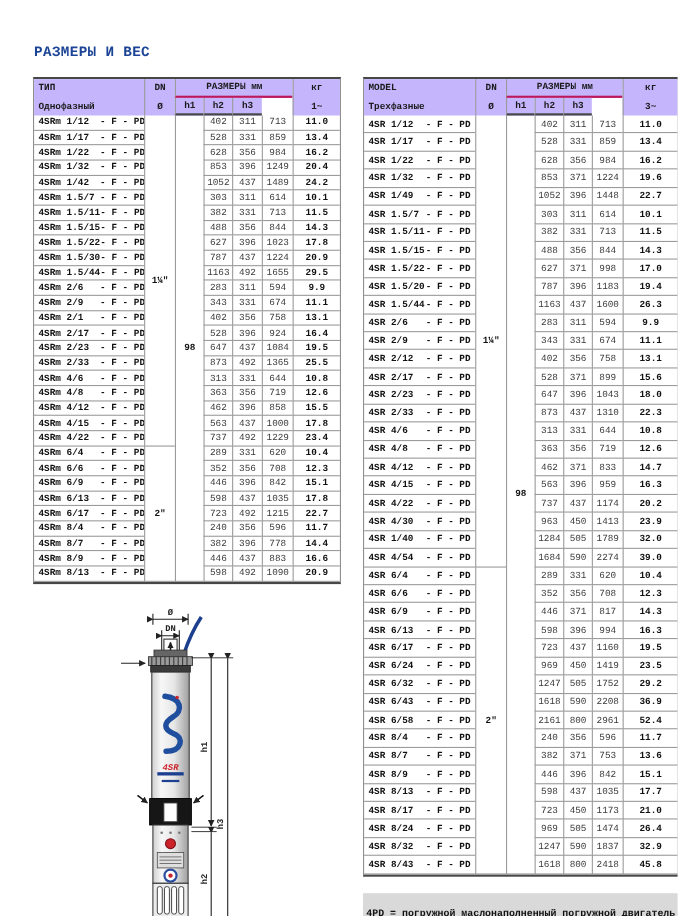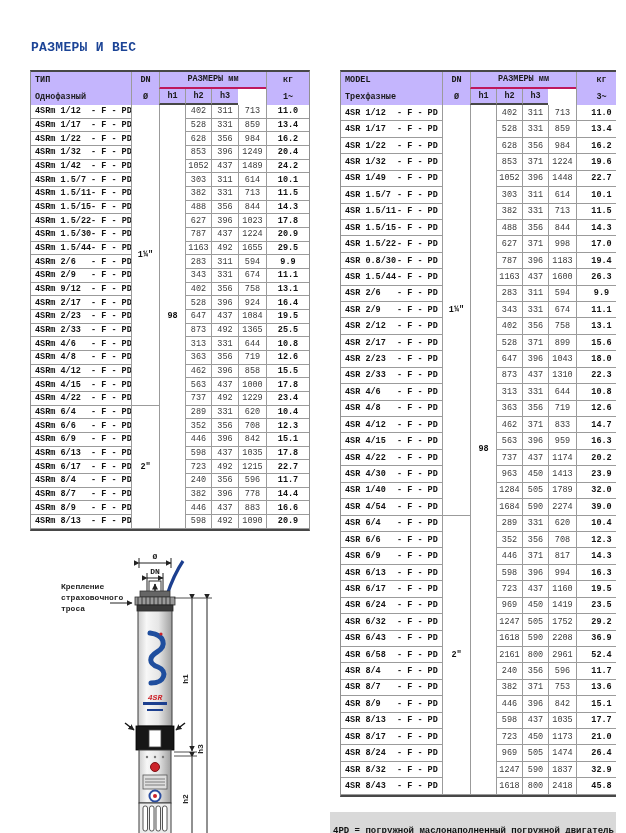--- a/index.html
+++ b/index.html
@@ -3,21 +3,21 @@
 <meta charset="utf-8">
 <style>
   html,body{margin:0;padding:0;background:#ffffff;}
   #page{position:relative;width:616px;height:833px;background:#fff;overflow:hidden;
         font-family:Liberation Mono, monospace;color:#1a1a1a;margin-top:28px;}
   #title{position:absolute;left:31px;top:12px;font-size:13px;font-weight:bold;
          color:#1c4496;letter-spacing:.3px;}
   .tblwrap{position:absolute;top:42px;border:1px solid #8f8f8f;
            border-top:2px solid #474747;border-bottom:2px solid #474747;}
   #left-table-wrap{left:30px;width:278px;}
-  #right-table-wrap{left:340px;width:285px;}
+  #right-table-wrap{left:330px;width:285px;}
   table.dim{border-collapse:separate;border-spacing:0;table-layout:fixed;width:100%;}
   table.dim th,table.dim td{box-sizing:border-box;padding:0;font-size:8.5px;overflow:hidden;
            white-space:nowrap;vertical-align:middle;}
   thead th{background:#c4b5fd;font-weight:bold;text-align:center;}
   thead th.hleft{text-align:left;padding-left:4px;}
   thead tr.h2row th{height:16px;border-bottom:2px solid #474747;}
   .hl1,.hl2{height:16.5px;line-height:16.5px;}
   th.dims-head{border-bottom:2px solid #be185d;height:16px;}
   th.bl,td.bl{border-left:1px solid #9b9b9b;}
   tbody td{border-bottom:1px solid #9b9b9b;text-align:center;color:#3a3a3a;}
@@ -164,21 +164,21 @@
             <td class="kg bl">9.9</td>
           </tr>
           <tr>
             <td class="model"><span class="mname">4SRm 2/9</span><span class="msuffix">- F - PD</span></td>
             <td class="num bl">343</td>
             <td class="num bl">331</td>
             <td class="num bl">674</td>
             <td class="kg bl">11.1</td>
           </tr>
           <tr>
-            <td class="model"><span class="mname">4SRm 9/12</span><span class="msuffix">- F - PD</span></td>
+            <td class="model"><span class="mname">4SRm 2/1</span><span class="msuffix">- F - PD</span></td>
             <td class="num bl">402</td>
             <td class="num bl">356</td>
             <td class="num bl">758</td>
             <td class="kg bl">13.1</td>
           </tr>
           <tr>
             <td class="model"><span class="mname">4SRm 2/17</span><span class="msuffix">- F - PD</span></td>
             <td class="num bl">528</td>
             <td class="num bl">396</td>
             <td class="num bl">924</td>
@@ -394,21 +394,21 @@
             <td class="kg bl">14.3</td>
           </tr>
           <tr>
             <td class="model"><span class="mname">4SR 1.5/22</span><span class="msuffix">- F - PD</span></td>
             <td class="num bl">627</td>
             <td class="num bl">371</td>
             <td class="num bl">998</td>
             <td class="kg bl">17.0</td>
           </tr>
           <tr>
-            <td class="model"><span class="mname">4SR 0.8/30</span><span class="msuffix">- F - PD</span></td>
+            <td class="model"><span class="mname">4SR 1.5/20</span><span class="msuffix">- F - PD</span></td>
             <td class="num bl">787</td>
             <td class="num bl">396</td>
             <td class="num bl">1183</td>
             <td class="kg bl">19.4</td>
           </tr>
           <tr>
             <td class="model"><span class="mname">4SR 1.5/44</span><span class="msuffix">- F - PD</span></td>
             <td class="num bl">1163</td>
             <td class="num bl">437</td>
             <td class="num bl">1600</td>
@@ -719,17 +719,16 @@
       <text x="133" y="128" font-size="8" font-weight="bold" fill="#222" text-anchor="middle" transform="rotate(-90 133 128)">h1</text>
 
       <line x1="119" y1="205" x2="142" y2="205" stroke="#222" stroke-width="0.8"></line>
       <line x1="113" y1="288" x2="157" y2="288" stroke="#222" stroke-width="0.8"></line>
       <line x1="137" y1="206" x2="137" y2="287" stroke="#222" stroke-width="1" marker-start="url(#arr)" marker-end="url(#arr)"></line>
       <text x="133" y="248" font-size="8" font-weight="bold" fill="#222" text-anchor="middle" transform="rotate(-90 133 248)">h2</text>
 
       <line x1="152" y1="48" x2="152" y2="287" stroke="#222" stroke-width="1" marker-start="url(#arr)" marker-end="url(#arr)"></line>
       <text x="148" y="198" font-size="8" font-weight="bold" fill="#222" text-anchor="middle" transform="rotate(-90 148 198)">h3</text>
     </svg>
-    <div id="rope-label">Крепление страховочного троса</div>
   </div>
 
   <div id="footnote">4PD = погружной маслонаполненный погружной двигатель</div>
 </div>
 
 </body></html>

